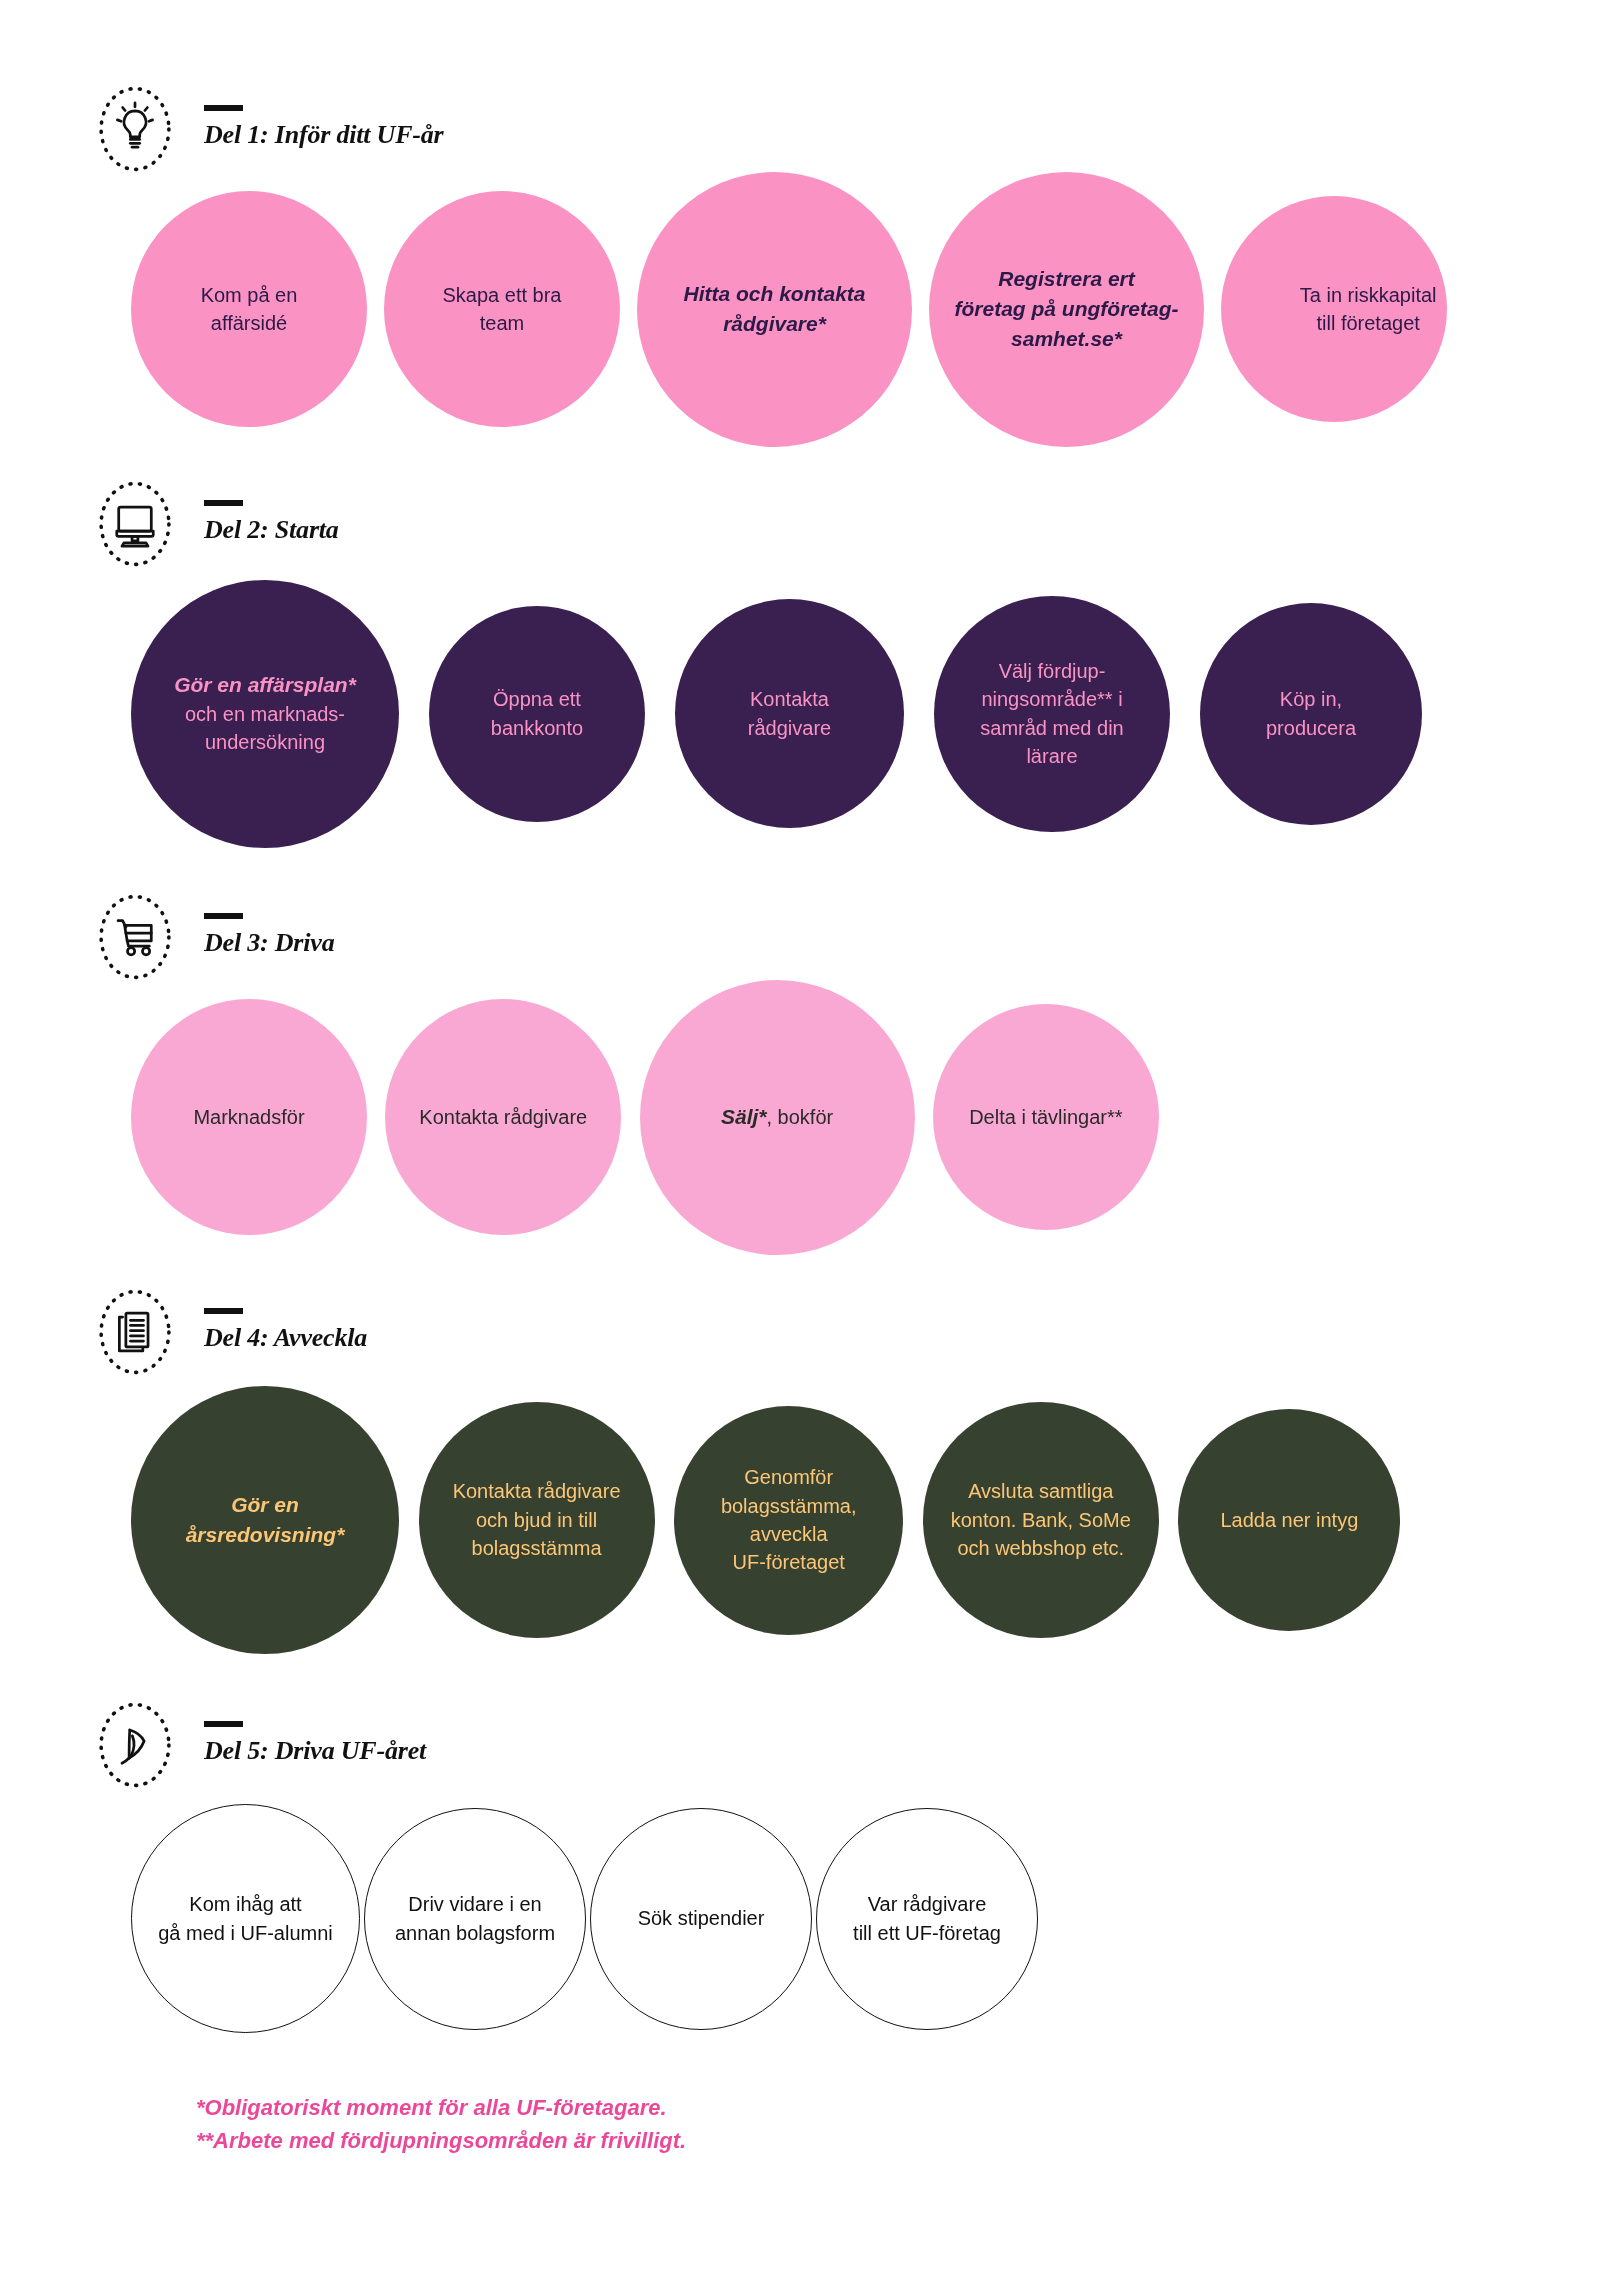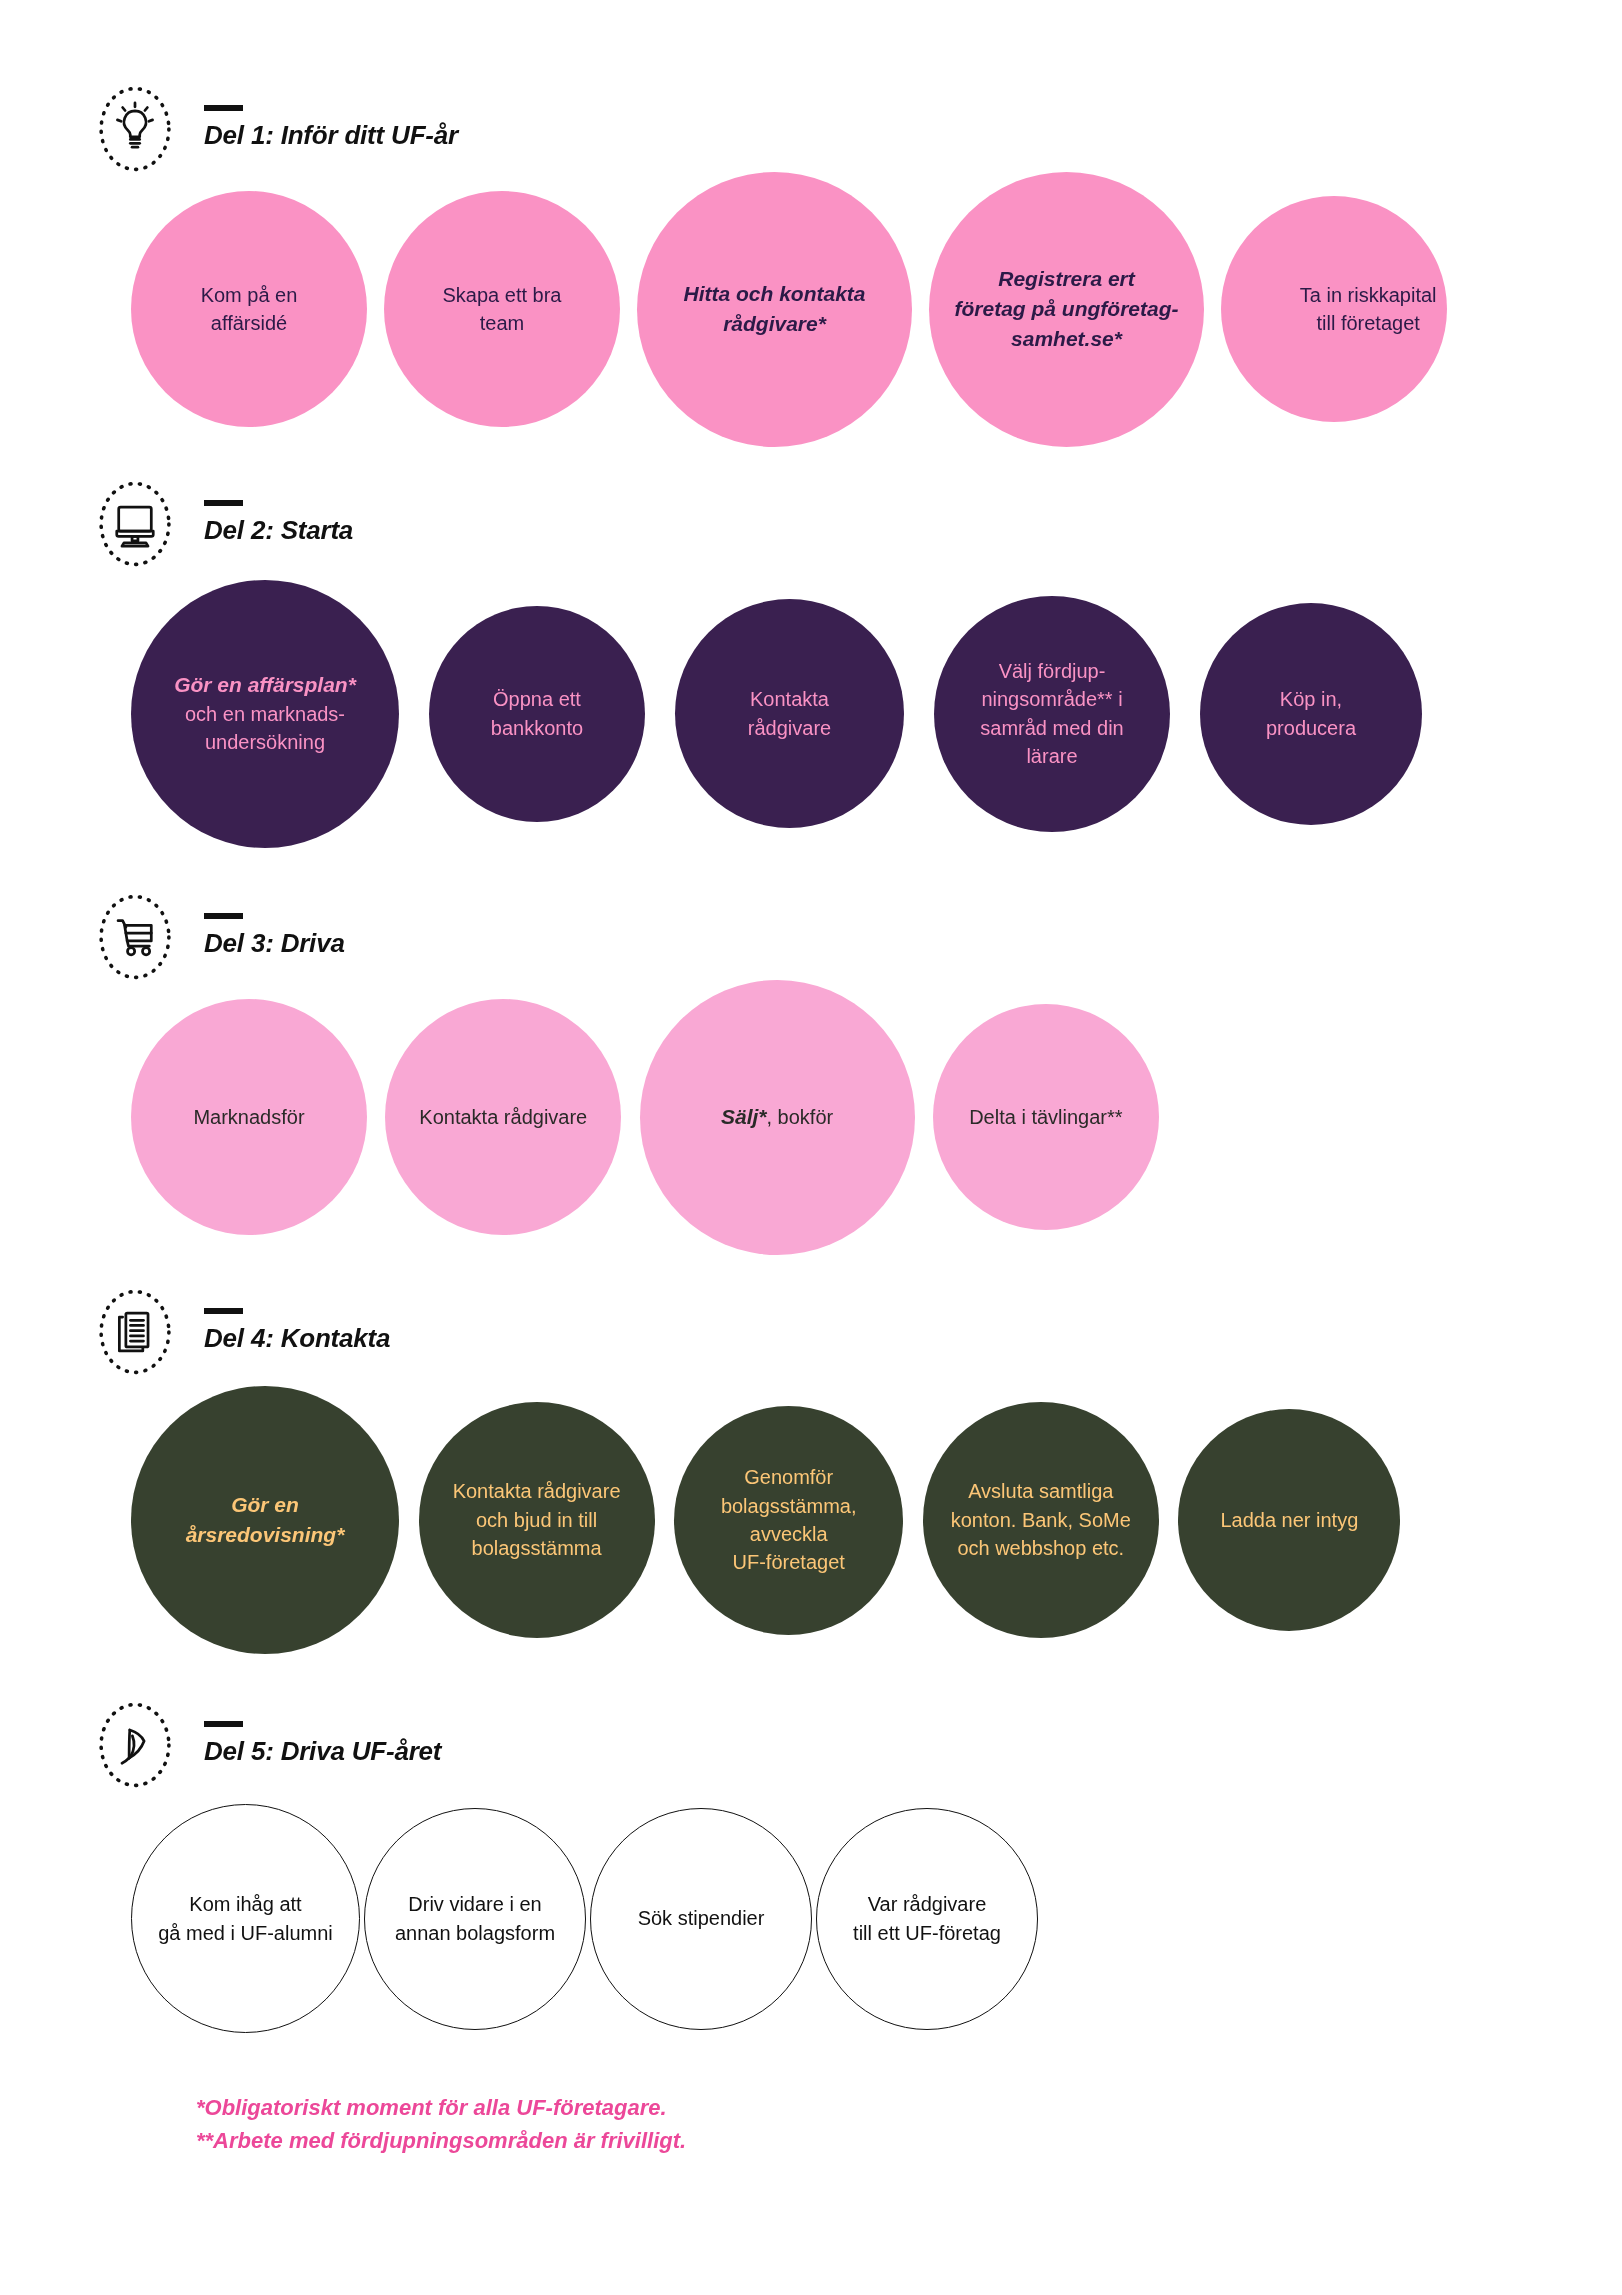--- a/index.html
+++ b/index.html
@@ -59,21 +59,21 @@
   }
 
   .header-rule {
     width: 39px;
     height: 5.9px;
     background: #111111;
     margin-bottom: 9.2px;
   }
 
   .section-title {
-    font-family: Liberation Sans, sans-serif;
+    font-family: Liberation Serif, serif;
     font-size: 26px;
     font-weight: bold;
     font-style: italic;
     color: #111111;
     letter-spacing: -0.2px;
     white-space: nowrap;
   }
 
   
   .circle-row {
@@ -290,21 +290,21 @@
             <path d="M59 48 h20"></path>
             <path d="M59 56 h20"></path>
             <path d="M59 64 h20"></path>
             <path d="M59 72 h20"></path>
             <path d="M59 80 h20"></path>
           </g>
         </svg>
       </div>
       <div class="header-text-wrap">
         <div class="header-rule"></div>
-        <div class="section-title">Del 4: Kontakta</div>
+        <div class="section-title">Del 4: Avveckla</div>
       </div>
     </div>
 
     <div class="circle-row row-green" style="height:278px; gap:19.6px;">
       <div class="bubble" style="width:268px;height:268px;">
         <div class="bubble-text"><em>Gör en<br>årsredovisning*</em></div>
       </div>
       <div class="bubble" style="width:236px;height:236px;">
         <div class="bubble-text">Kontakta rådgivare<br>och bjud in till<br>bolagsstämma</div>
       </div>

